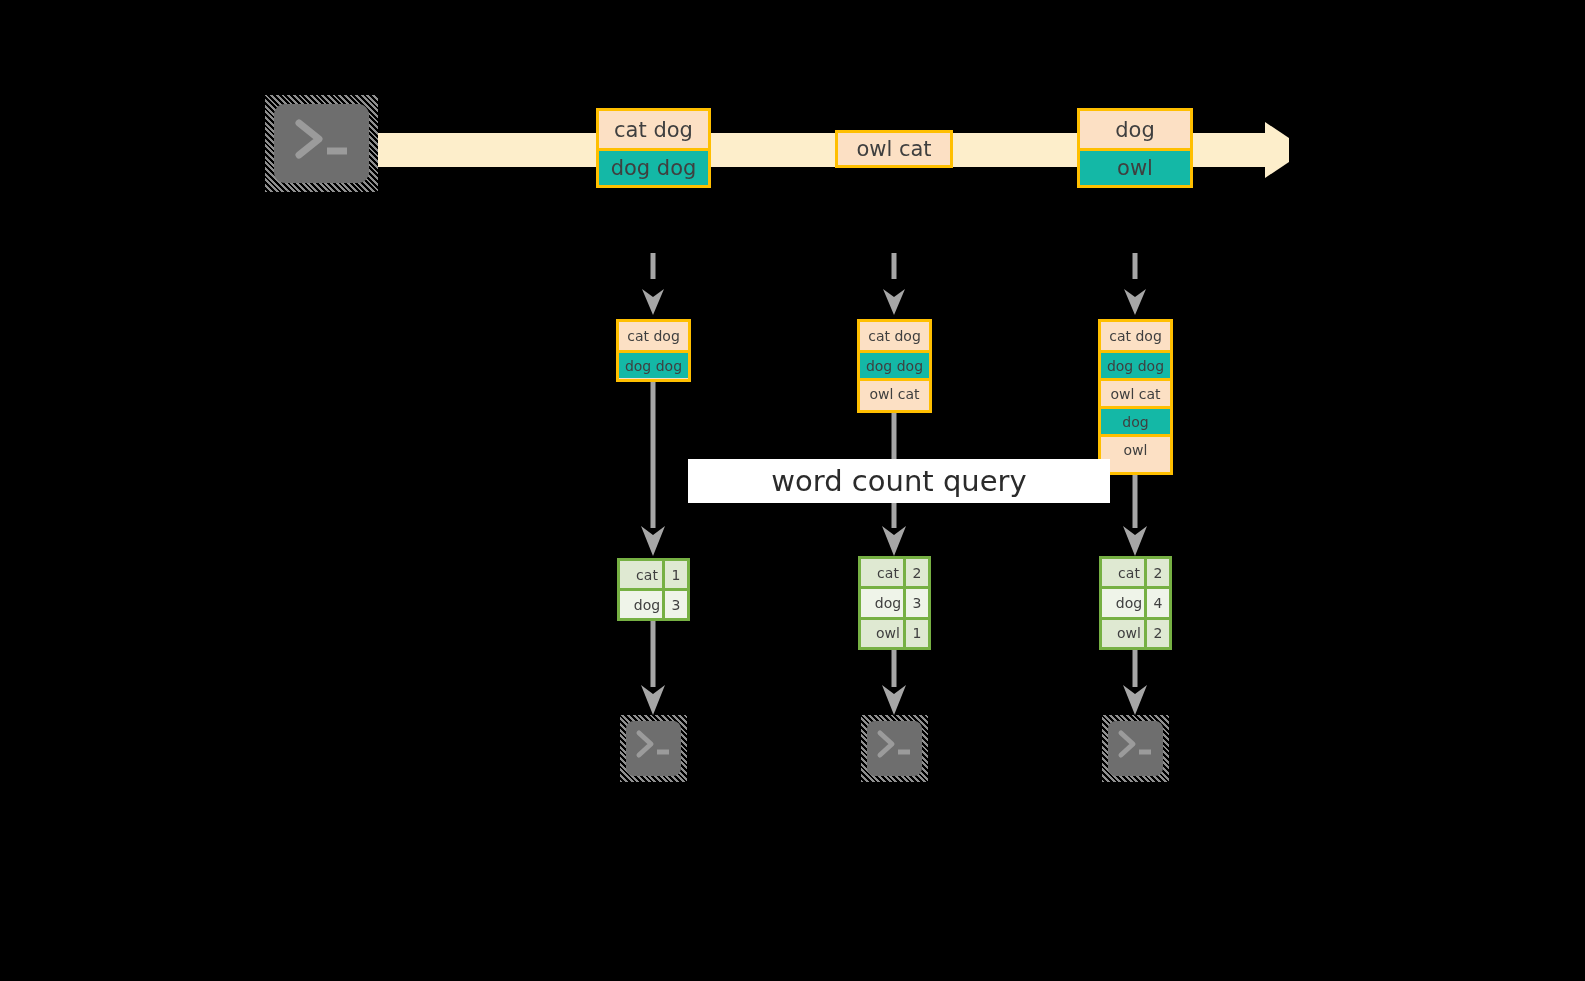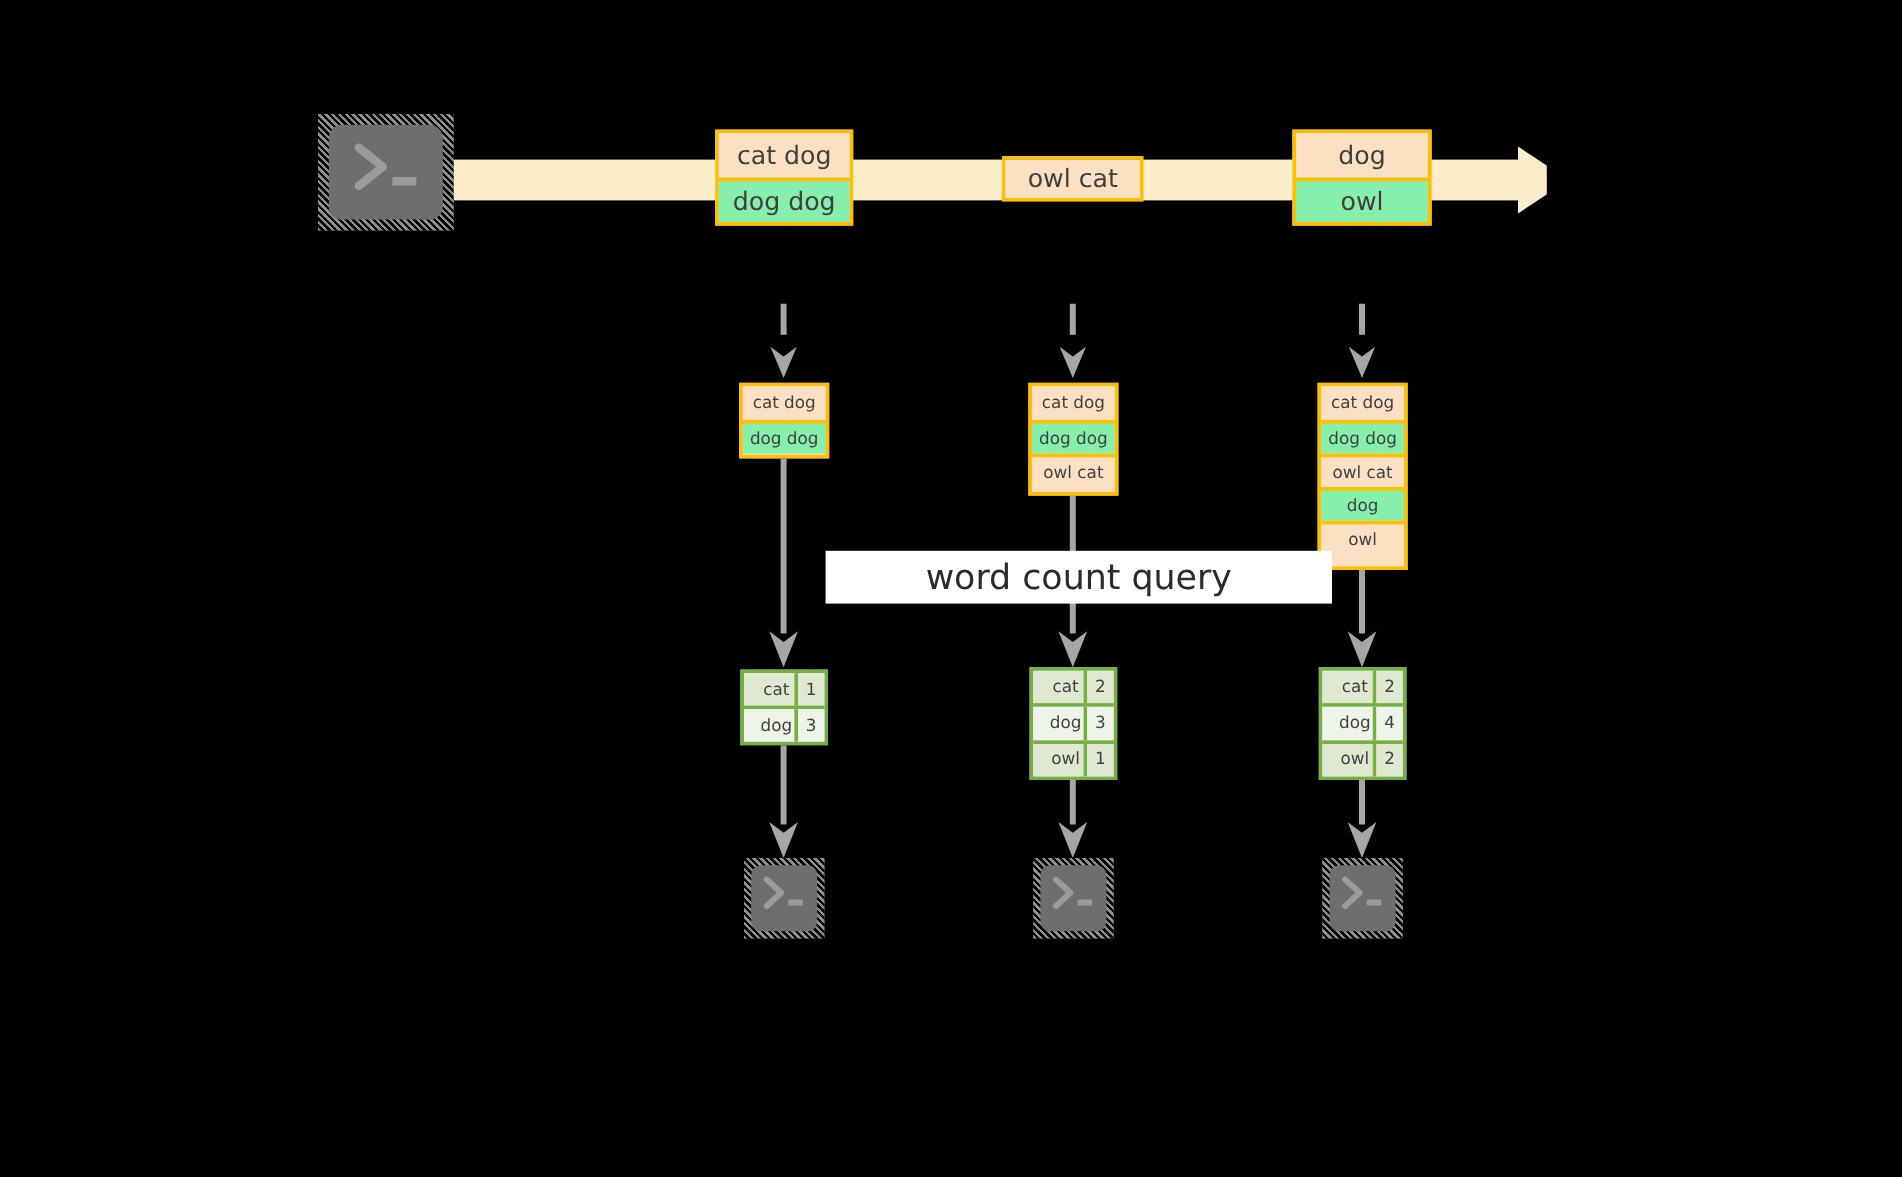--- a/index.html
+++ b/index.html
@@ -60,21 +60,21 @@
   }
   .orow {
     box-sizing: border-box;
     display: flex;
     align-items: center;
     justify-content: center;
     color: #3f3f3f;
     white-space: nowrap;
   }
   .orow.peach { background: #fce0c4; }
-  .orow.cream { background: #86efac; }
+  .orow.cream { background: #14b8a6; }
   .orow.sep   { border-top: 3px solid #ffbf00; }
 
   
   .gbox {
     position: absolute;
     box-sizing: border-box;
     border: 3px solid #76b043;
     background: #dfe9d2;
     display: flex;
     flex-direction: column;

